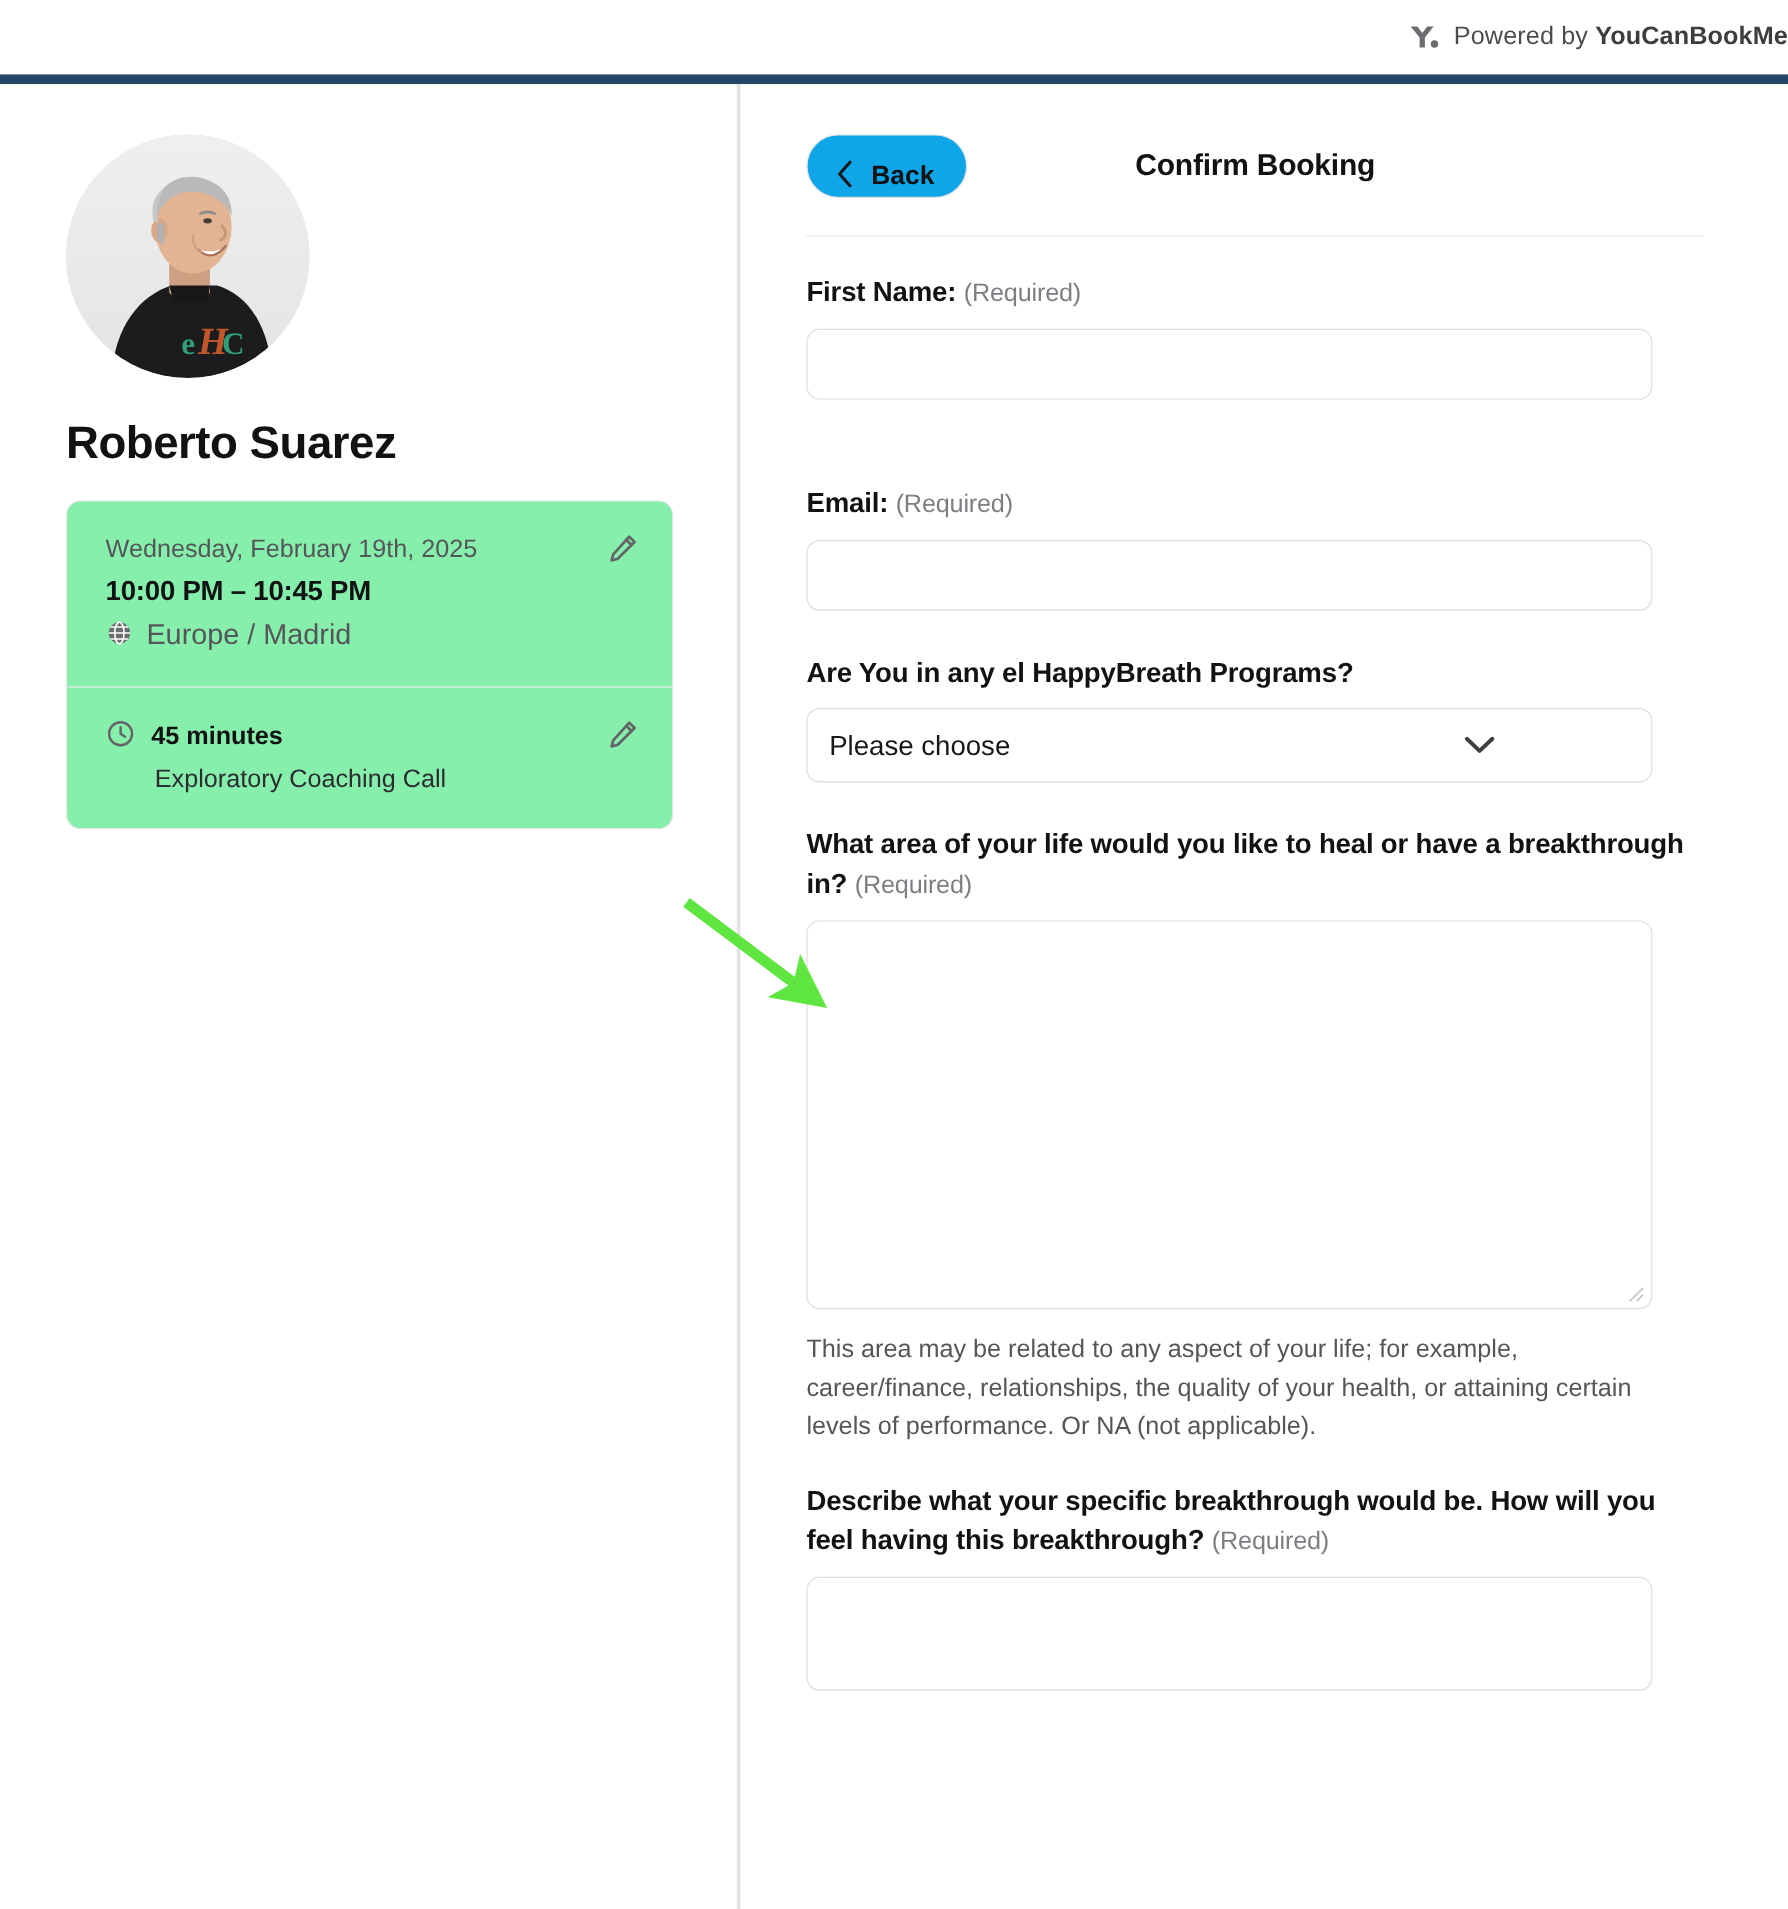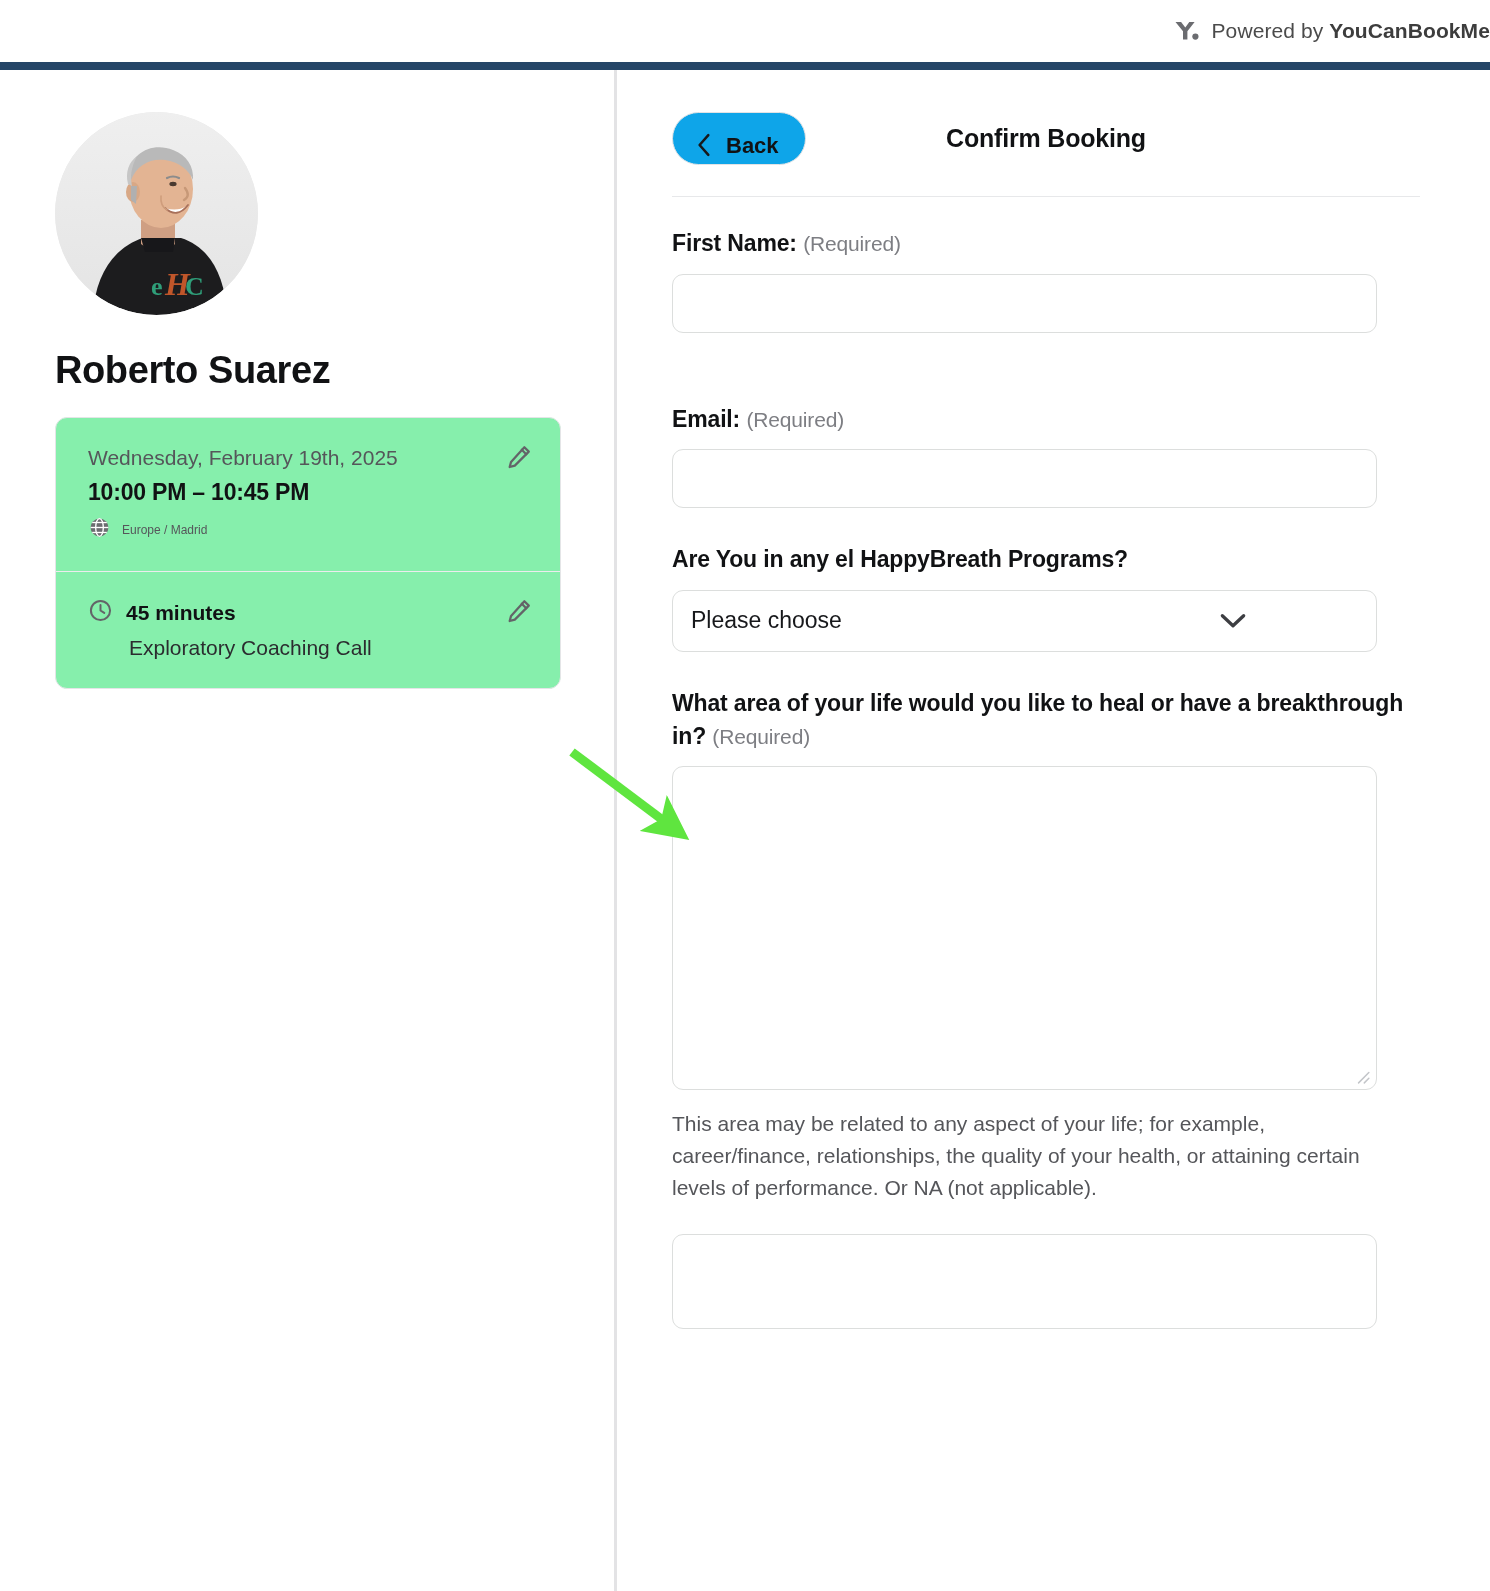--- a/index.html
+++ b/index.html
@@ -65,21 +65,21 @@
     background: #86efac;
   }
   .summary-block {
     position: relative;
     padding: 26px 30px 28px 32px;
   }
   .summary-block + .summary-block { border-top: 1.5px solid #ececee; }
   .sum-date { font-size: 21px; color: #55565a; line-height: 1.35; }
   .sum-time { font-size: 23px; font-weight: 700; color: #111214; margin-top: 7px; letter-spacing: -.2px; }
   .sum-tz { display:flex; align-items:center; gap: 11px; margin-top: 10px; }
-  .sum-tz-text { font-size: 12px; color: #55565a; }
+  .sum-tz-text { font-size: 24px; color: #55565a; }
   .dur-row { display:flex; align-items:center; gap: 13px; }
   .dur-text { font-size: 21px; font-weight: 700; color: #111214; }
   .dur-sub { font-size: 21px; color: #2b2c2f; margin-top: 9px; margin-left: 41px; }
   .pencil-btn {
     position: absolute; top: 24px; right: 26px;
     width: 30px; height: 30px; border: none; background: transparent;
     padding: 0; cursor: pointer; line-height: 0;
   }
   .icon-gray { fill: none; stroke: #636468; stroke-width: 1.9; stroke-linecap: round; stroke-linejoin: round; }
 
@@ -330,20 +330,21 @@
                 </g>
               </svg>
             </span>
           </div>
           <div class="help-text">This area may be related to any aspect of your life; for example, career/finance, relationships, the quality of your health, or attaining certain levels of performance. Or NA (not applicable).</div>
         </div>
 
         <div class="spacer-md"></div>
 
         <div class="field">
+          <div class="flabel"><span>Describe what your specific breakthrough would be. How will you feel having this breakthrough?</span> <span class="req">(Required)</span></div>
           <div class="textarea-box short"></div>
         </div>
 
       </div>
     </div>
   </div>
 
   <svg class="annot-arrow" viewBox="0 0 1490 1591">
     <defs>
       <marker id="ghead" markerWidth="5" markerHeight="5" refX="2.6" refY="2.5" orient="auto">

